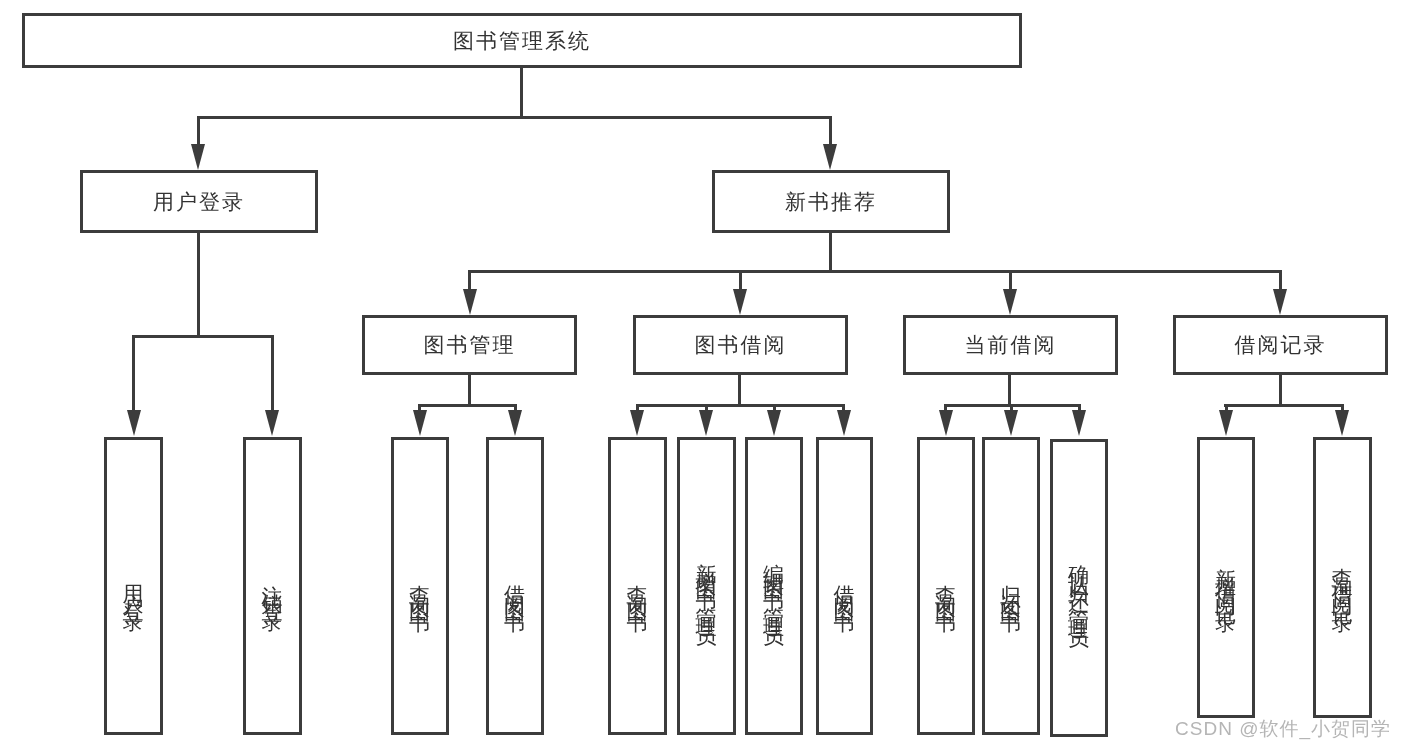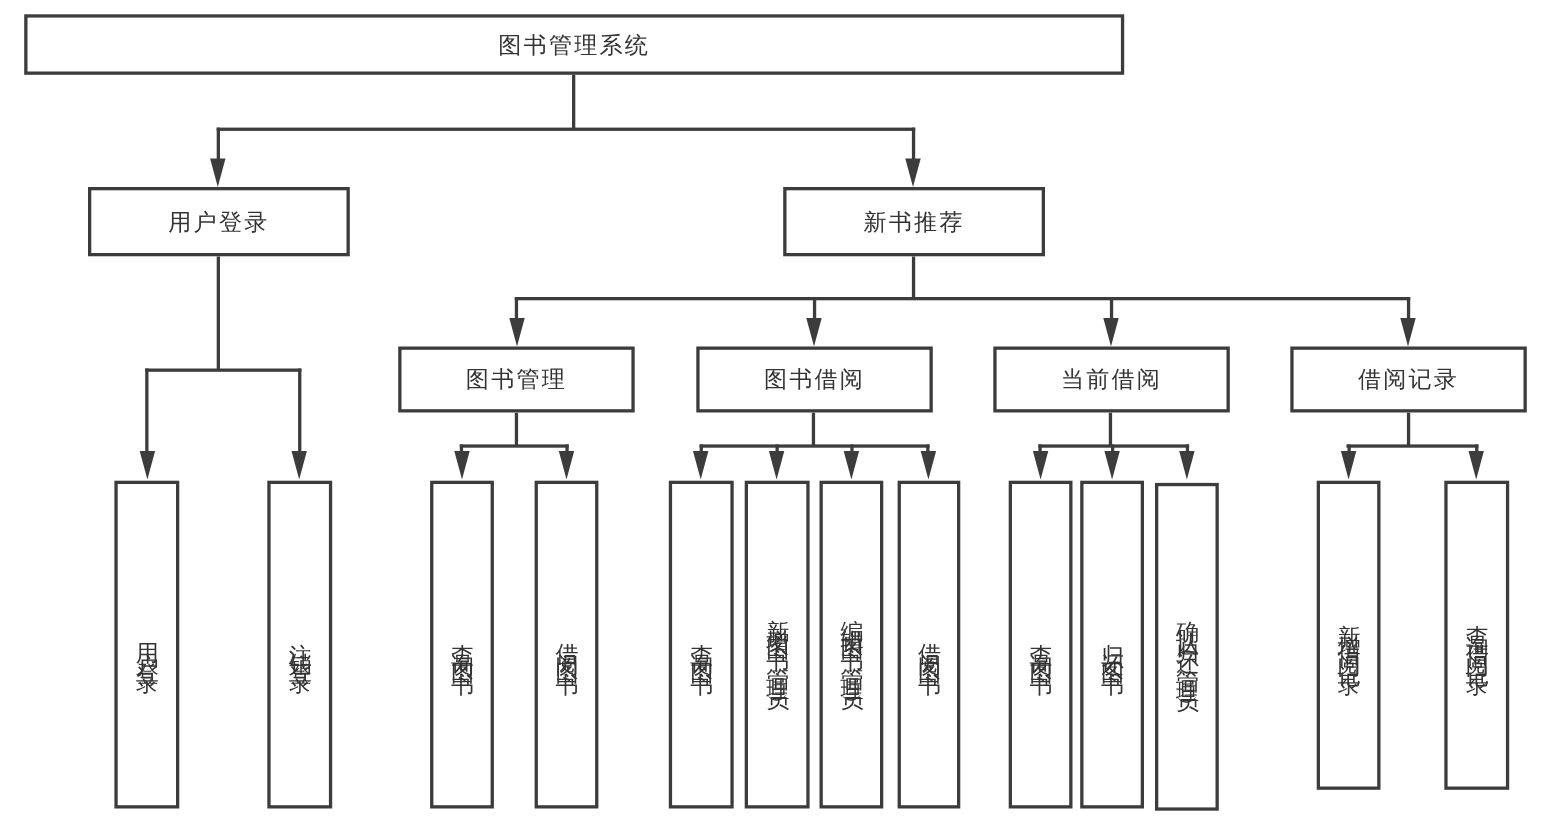--- a/index.html
+++ b/index.html
@@ -114,14 +114,15 @@
   <div class="node vert" style="left:745px; top:437px; width:58px; height:298px;">编辑图书（管理员）</div>
   <div class="node vert" style="left:816px; top:437px; width:57px; height:298px;">借阅图书</div>
 
   <div class="node vert" style="left:917px; top:437px; width:58px; height:298px;">查询图书</div>
   <div class="node vert" style="left:982px; top:437px; width:58px; height:298px;">归还图书</div>
   <div class="node vert" style="left:1050px; top:439px; width:58px; height:298px;">确认归还（管理员）</div>
 
   <div class="node vert" style="left:1197px; top:437px; width:58px; height:281px;">新增借阅记录</div>
   <div class="node vert" style="left:1313px; top:437px; width:59px; height:281px;">查询借阅记录</div>
 
+  <div class="watermark">CSDN @软件_小贺同学</div>
 
 </div>
 
 </body></html>

